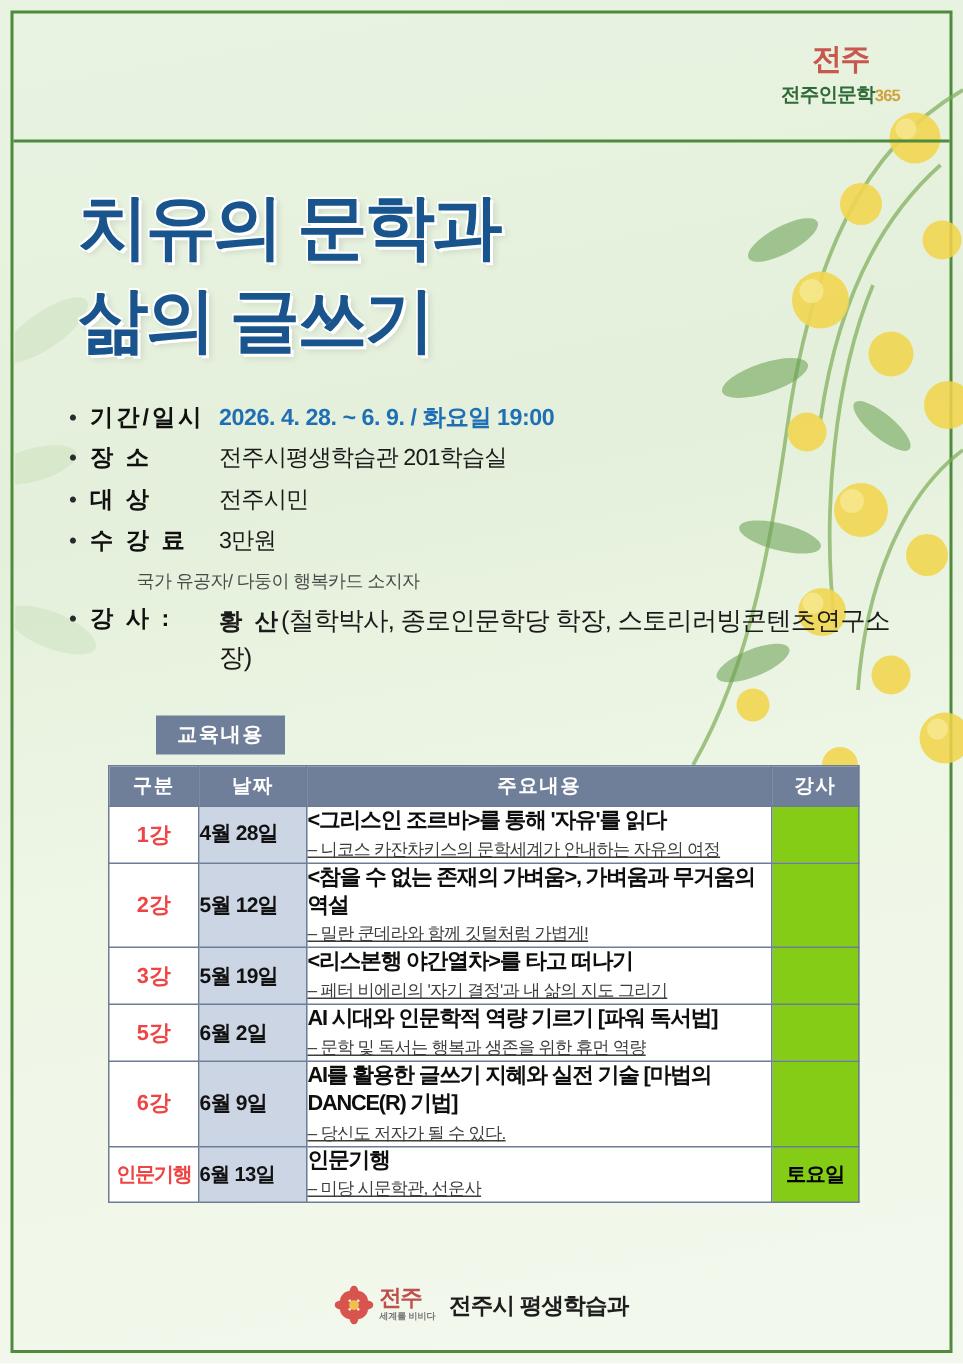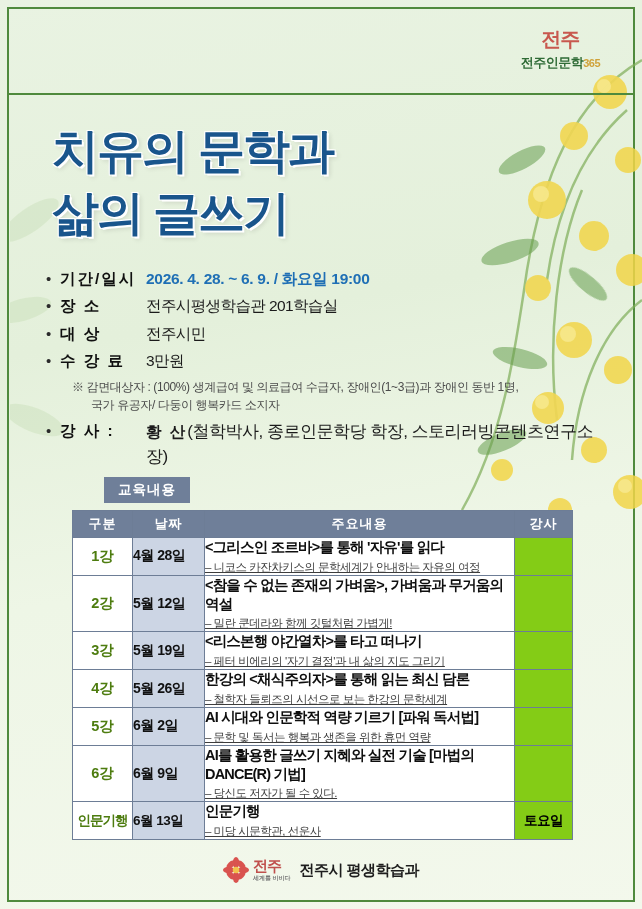--- a/index.html
+++ b/index.html
@@ -256,21 +256,21 @@
   }
   .col-no { width: 60px; }
   .col-date { width: 72px; }
   .col-main { width: 310px; }
   .col-teacher { width: 58px; }
 
   td.c-no {
     text-align: center;
     font-size: 14.5px;
     font-weight: bold;
-    color: #4d7c0f;
+    color: #ef4444;
     background: #ffffff;
     letter-spacing: 0;
   }
   td.c-date {
     text-align: left;
     font-size: 14px;
     font-weight: bold;
     color: #111;
     background: #ccd5e4;
     letter-spacing: -0.5px;
@@ -439,21 +439,20 @@
       <span class="info-value">전주시민</span>
     </div>
 
     <div class="info-row">
       <span class="bullet">•</span>
       <span class="info-label">수 강 료</span>
       <span class="info-value">3만원</span>
     </div>
 
     <div class="note">
-      <span>※ 감면대상자 : (100%) 생계급여 및 의료급여 수급자, 장애인(1~3급)과 장애인 동반 1명,</span>
       <span class="note-indent">국가 유공자/ 다둥이 행복카드 소지자</span>
     </div>
 
     <div class="info-row">
       <span class="bullet">•</span>
       <span class="info-label">강      사 :</span>
       <span class="info-value">
         <span class="lecturer-name">황  산</span><span class="lecturer-detail">(철학박사, 종로인문학당 학장, 스토리러빙콘텐츠연구소장)</span>
       </span>
     </div>
@@ -495,29 +494,20 @@
             <div class="m-sub">– 밀란 쿤데라와 함께 깃털처럼 가볍게!</div>
           </td>
           <td class="c-teacher"></td>
         </tr>
         <tr>
           <td class="c-no">3강</td>
           <td class="c-date">5월 19일</td>
           <td class="c-main">
             <div class="m-title">&lt;리스본행 야간열차&gt;를 타고 떠나기</div>
             <div class="m-sub">– 페터 비에리의 '자기 결정'과 내 삶의 지도 그리기</div>
-          </td>
-          <td class="c-teacher"></td>
-        </tr>
-        <tr>
-          <td class="c-no">4강</td>
-          <td class="c-date">5월 26일</td>
-          <td class="c-main">
-            <div class="m-title">한강의 &lt;채식주의자&gt;를 통해 읽는 최신 담론</div>
-            <div class="m-sub">– 철학자 들뢰즈의 시선으로 보는 한강의 문학세계</div>
           </td>
           <td class="c-teacher"></td>
         </tr>
         <tr>
           <td class="c-no">5강</td>
           <td class="c-date">6월 2일</td>
           <td class="c-main">
             <div class="m-title">AI 시대와 인문학적 역량 기르기 [파워 독서법]</div>
             <div class="m-sub">– 문학 및 독서는 행복과 생존을 위한 휴먼 역량</div>
           </td>

